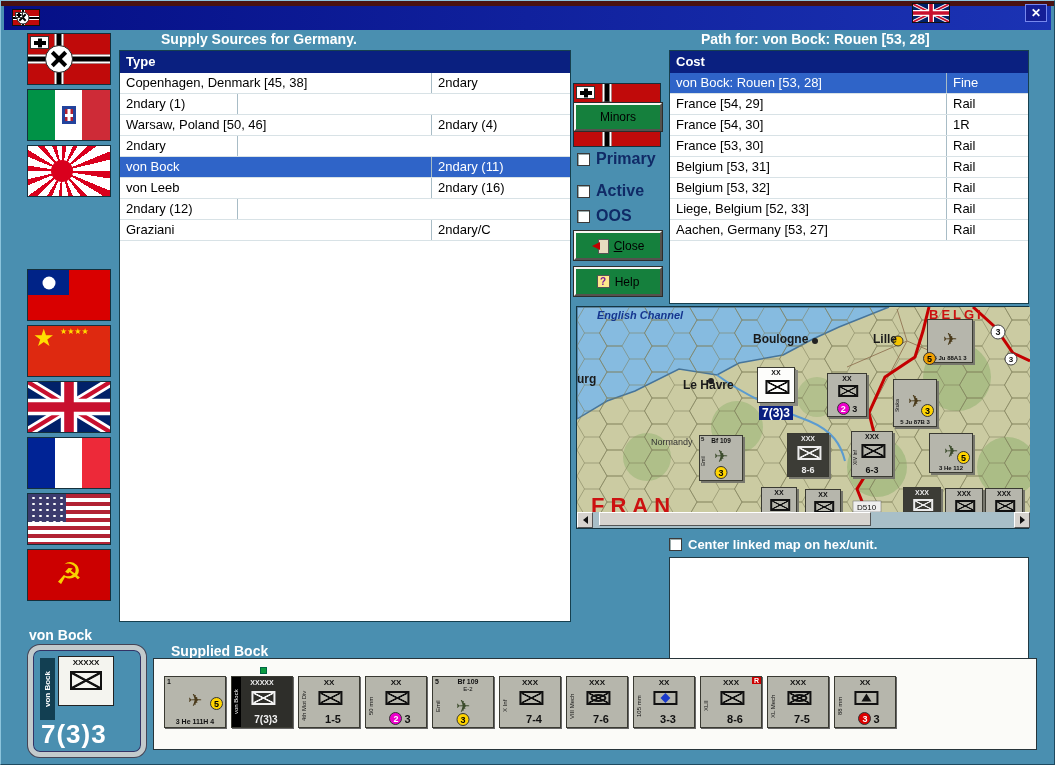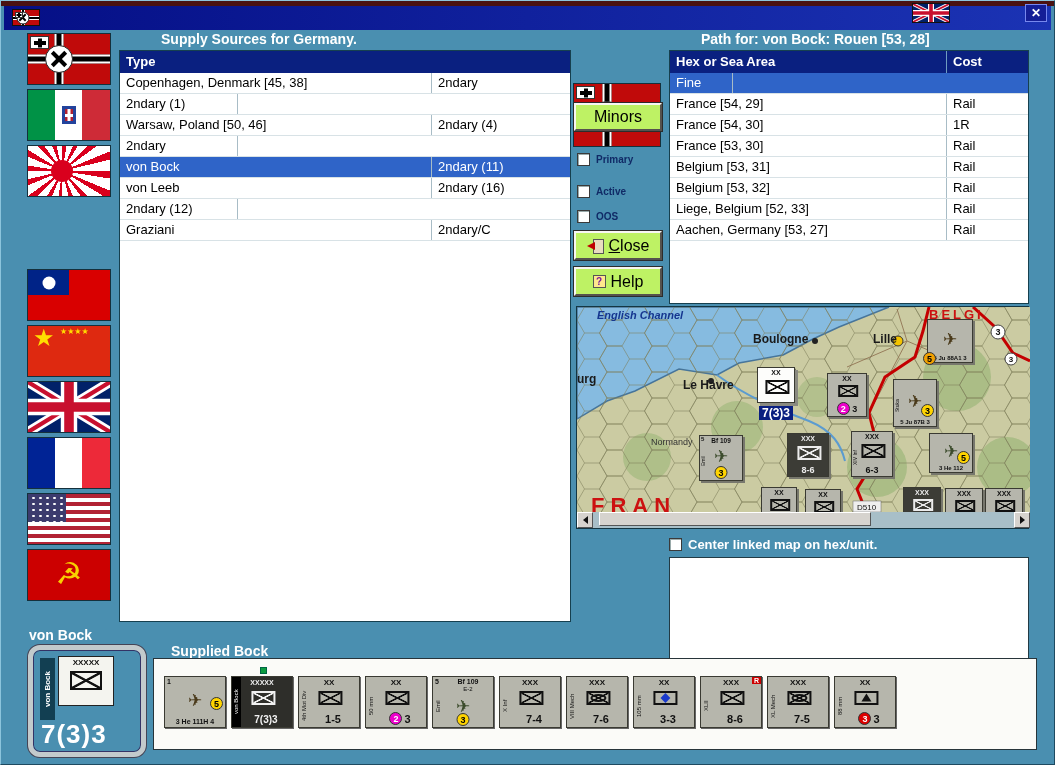--- a/index.html
+++ b/index.html
@@ -86,27 +86,27 @@
   .supply-panel .tablebox{top:22px}
   .supply-panel .c1{width:312px}
   .supply-panel .c2{width:118px;border-right:none}
   .path-panel{left:668px;top:27px;width:360px;height:276px}
   .path-panel .panel-title{padding-left:32px}
   .path-panel .tablebox{top:22px}
   .path-panel .c1{width:277px}
   .path-panel .c2{width:63px;border-right:none}
 
   
-  .btn{display:flex;align-items:center;justify-content:center;gap:5px;background:#bef264;
+  .btn{display:flex;align-items:center;justify-content:center;gap:5px;background:#15803d;
        border:2px solid;border-color:#f8f6f2 #55524e #55524e #f8f6f2;outline:1px solid #2c2c2c;
-       font-size:16px;color:#000;font-family:inherit;cursor:default}
+       font-size:12px;color:#000;font-family:inherit;cursor:default}
   .first-underline::first-letter{text-decoration:underline}
   .cbrow{position:absolute;display:flex;align-items:center;gap:6px;height:16px}
   .cb{width:13px;height:13px;background:#fff;border:1px solid #3a3a3a;box-shadow:inset 1px 1px 0 #9aa}
-  .cblbl{font-size:10px;font-weight:bold;color:#102a66}
+  .cblbl{font-size:16px;font-weight:bold;color:#102a66}
   .cblbl-white{font-size:13px;font-weight:bold;color:#fff}
   .icon-exit{position:relative;width:17px;height:13px}
   .icon-exit::before{content:"";position:absolute;right:0;top:0;width:9px;height:13px;background:#e8dcc0;border:1px solid #555}
   .icon-exit::after{content:"";position:absolute;left:0;top:3px;width:0;height:0;
                     border-top:4px solid transparent;border-bottom:4px solid transparent;border-right:8px solid #c00000}
   .icon-help{position:relative;width:13px;height:13px;background:#ffe88c;border:1px solid #555}
   .icon-help::before{content:"?";position:absolute;left:50%;top:50%;transform:translate(-50%,-52%);
                      font-size:10px;font-weight:bold;color:#7a1a9c}
 
   
@@ -319,24 +319,24 @@
   </button>
   <button class="abs btn btn-help">
     <span class="icon-help"></span>
     <span>Help</span>
   </button>
 
   <div class="abs path-panel">
     <div class="panel-title">Path for: von Bock: Rouen [53, 28]</div>
     <div class="tablebox">
       <div class="thead">
-        <div class="th c1">Hex or Sea Area</div>
         <div class="th c2">Cost</div>
       </div>
       <div class="trow selected">
+        <div class="td c1">von Bock: Rouen [53, 28]</div>
         <div class="td c2">Fine</div>
       </div>
       <div class="trow">
         <div class="td c1">France [54, 29]</div>
         <div class="td c2">Rail</div>
       </div>
       <div class="trow">
         <div class="td c1">France [54, 30]</div>
         <div class="td c2">1R</div>
       </div>

